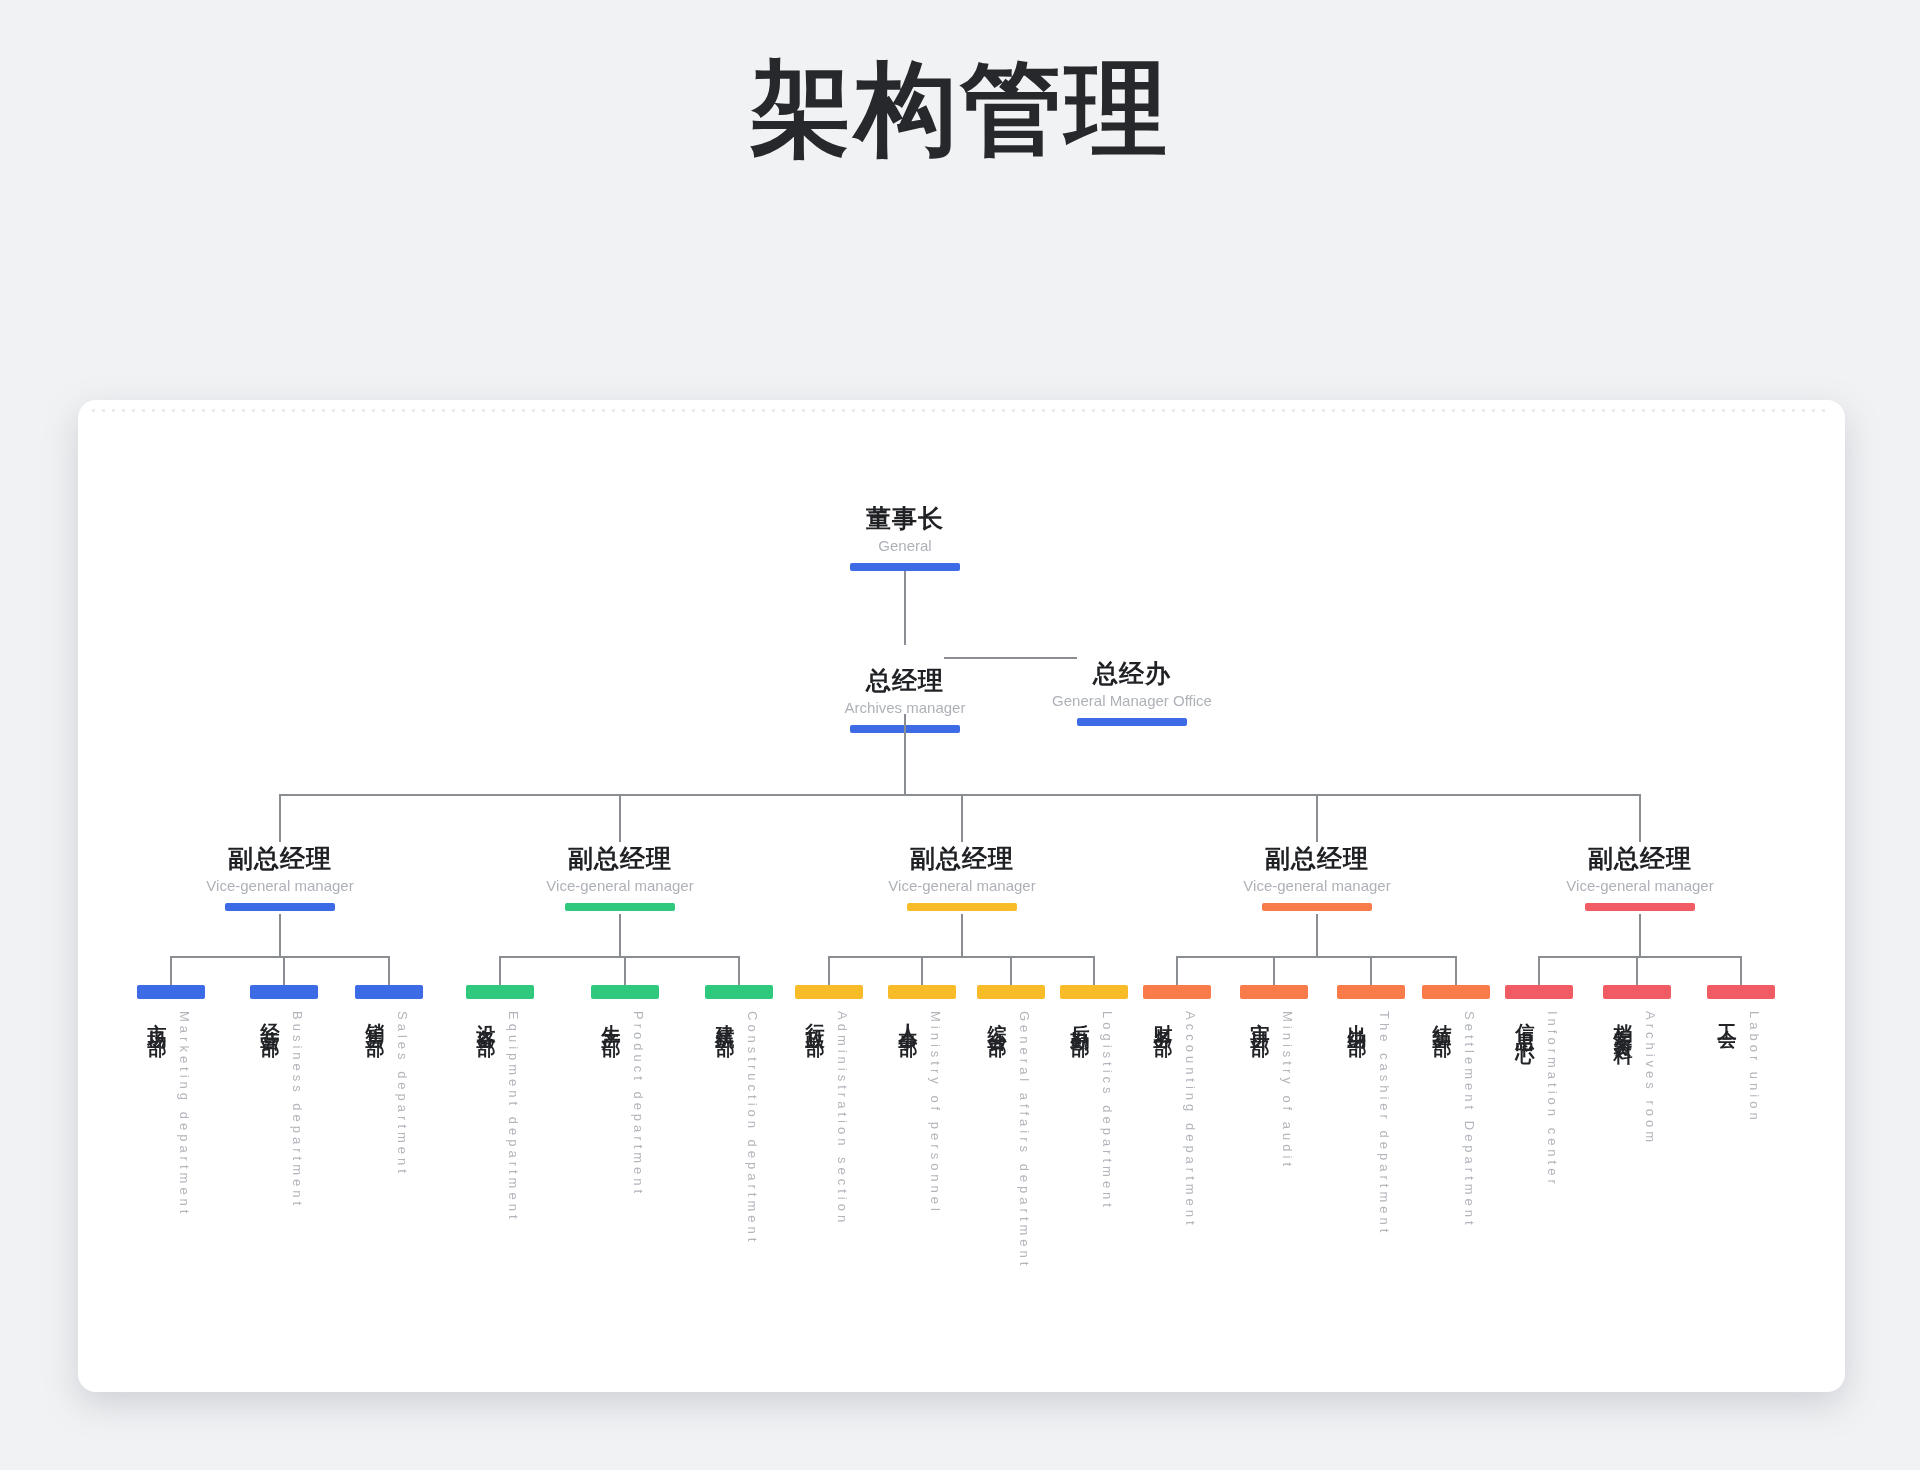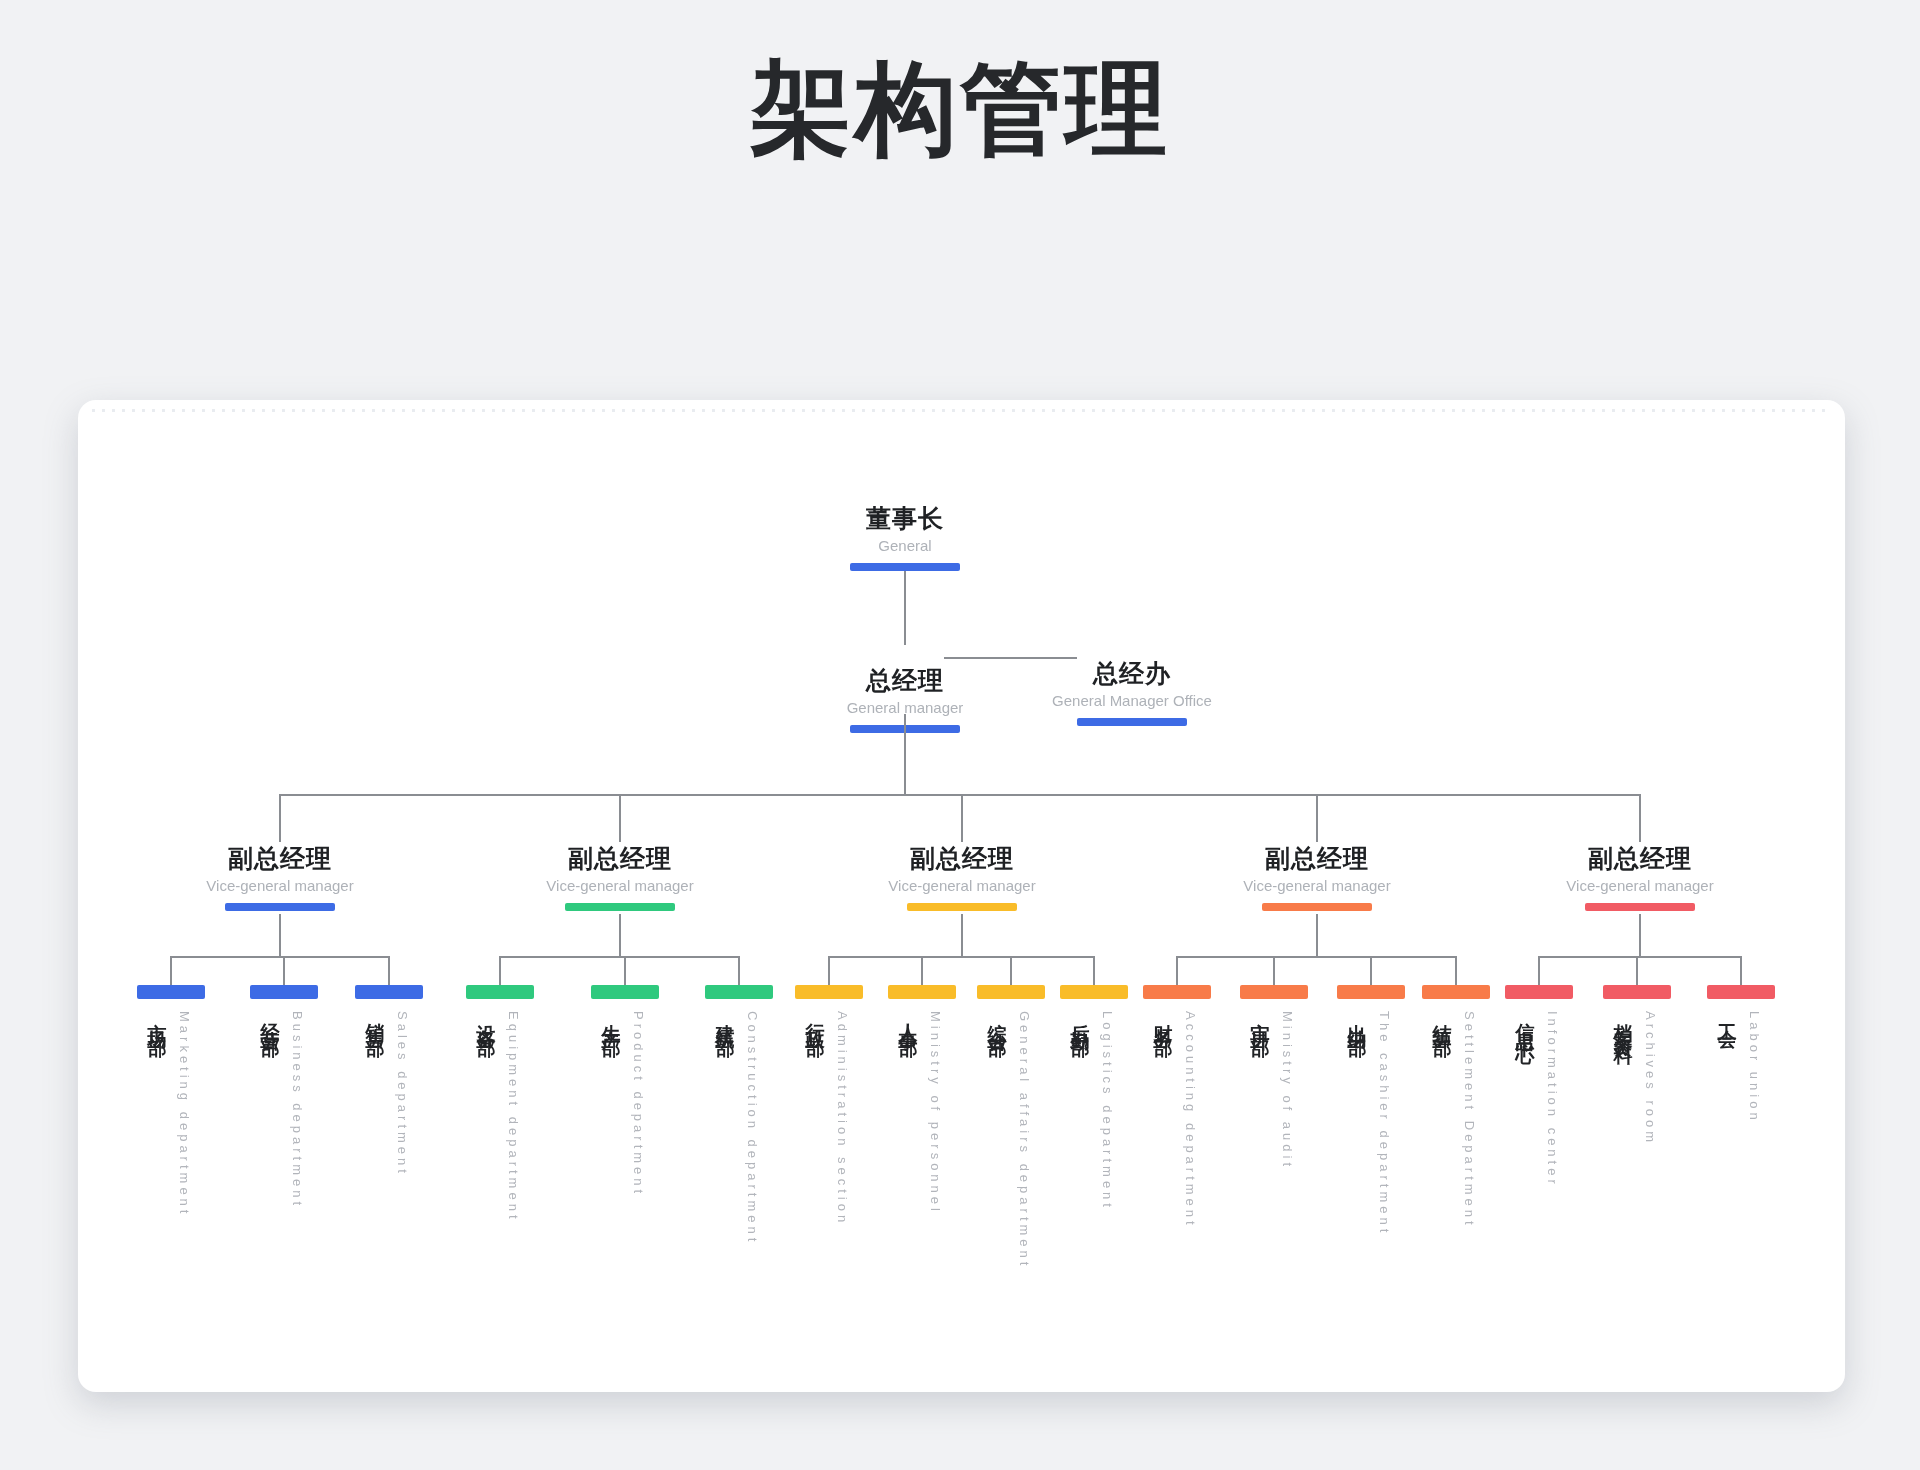--- a/index.html
+++ b/index.html
@@ -54,21 +54,21 @@
     <div class="card-dots"></div>
   </div>
   <div id="chart-layer">
       <div class="bignode" style="left: 905px; top: 502px;">
         <div class="bn-title">董事长</div>
         <div class="bn-sub">General</div>
         <div class="bn-bar" style="background: rgb(61, 107, 229);"></div>
       </div>
       <div class="bignode" style="left: 905px; top: 664px;">
         <div class="bn-title">总经理</div>
-        <div class="bn-sub">General manager</div>
+        <div class="bn-sub">Archives manager</div>
         <div class="bn-bar" style="background: rgb(61, 107, 229);"></div>
       </div>
       <div class="bignode" style="left: 1132px; top: 645px; margin-top: 12px;">
         <div class="bn-title">总经办</div>
         <div class="bn-sub">General Manager Office</div>
         <div class="bn-bar" style="background: rgb(61, 107, 229);"></div>
       </div>
       <div class="bignode" style="left: 280px; top: 842px;">
         <div class="bn-title">副总经理</div>
         <div class="bn-sub">Vice-general manager</div>

